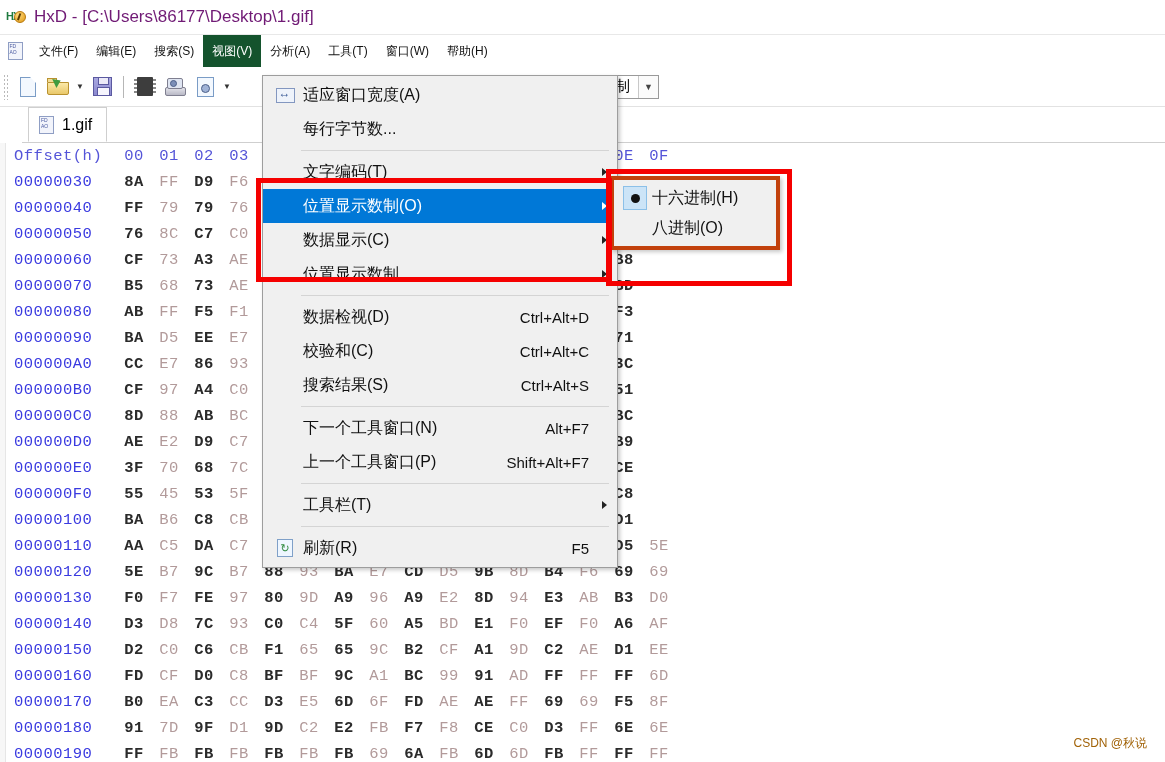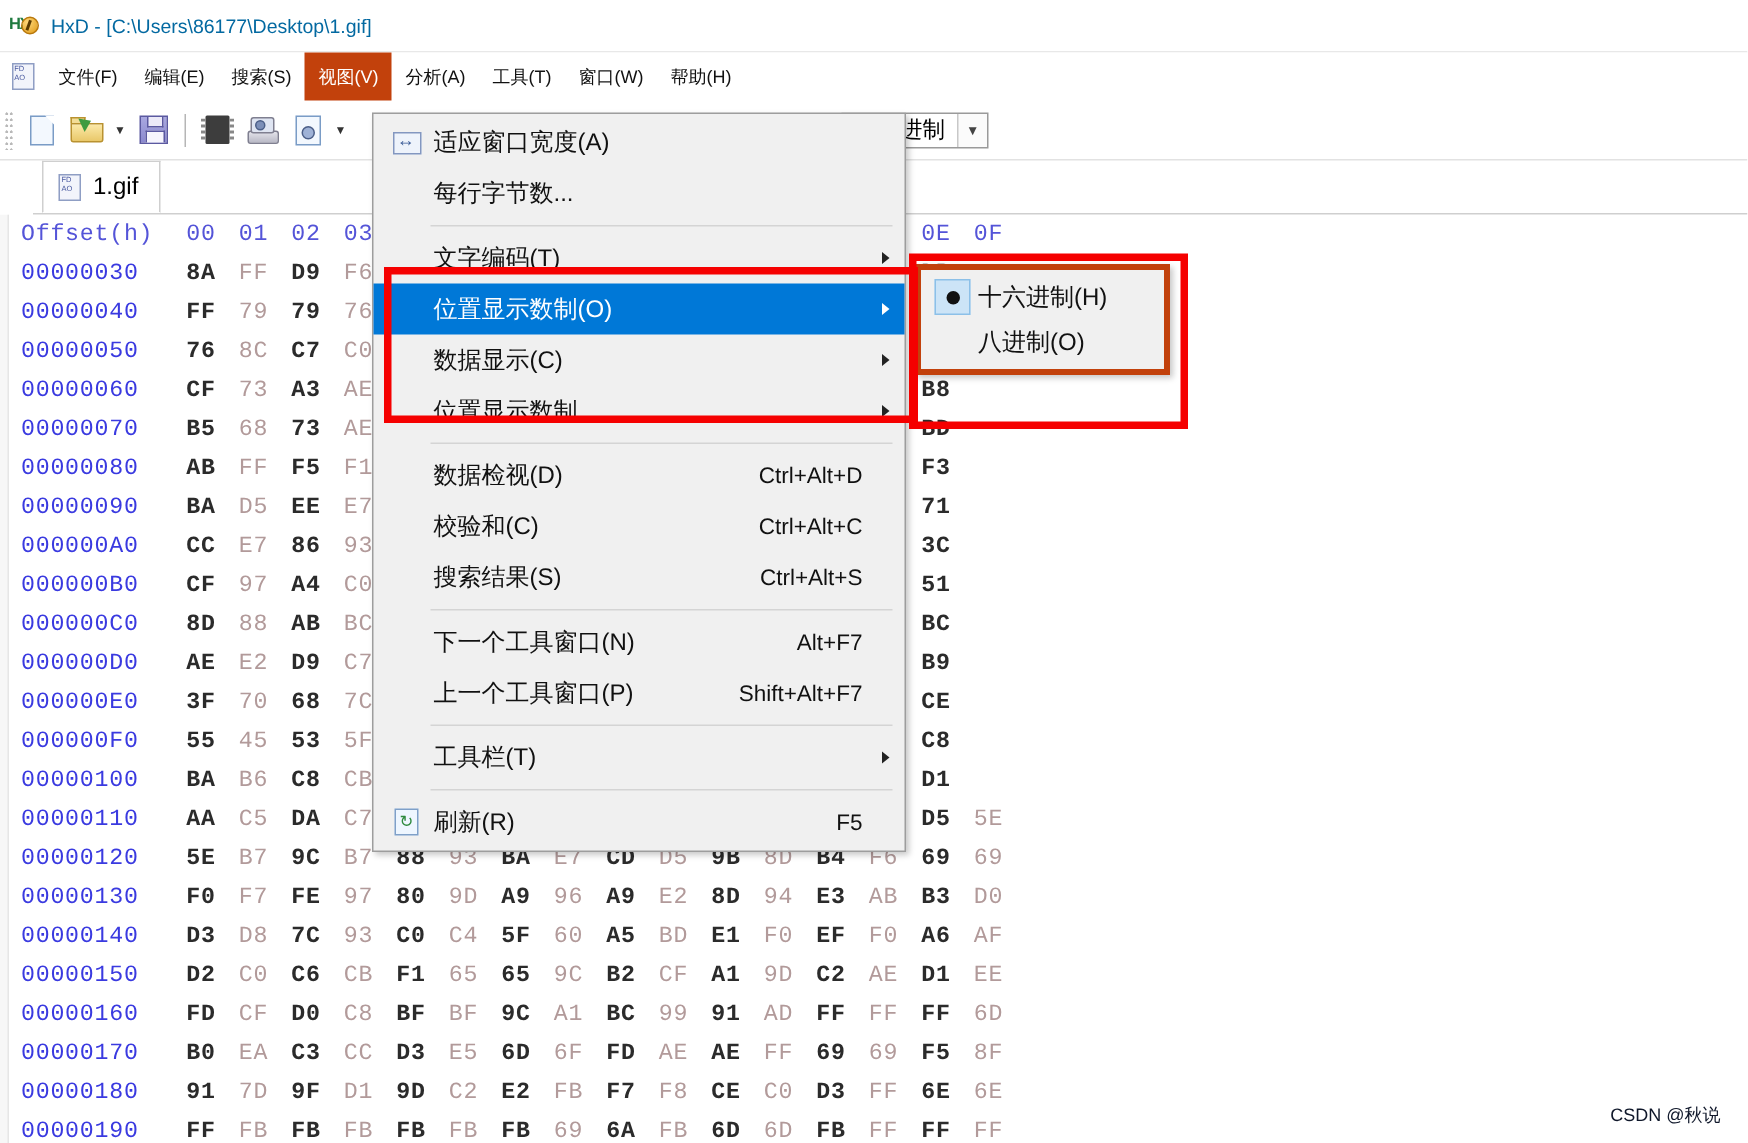--- a/index.html
+++ b/index.html
@@ -47,22 +47,22 @@
     box-sizing: border-box;
   }
   #titlebar .app-icon .dot:after {
     content: "";
     position: absolute; left: 3px; top: 2px;
     width: 4px; height: 7px;
     border-left: 2px solid #5a3a00;
     transform: rotate(20deg);
   }
   #titlebar .title-text {
-    font-size: 13px;
-    color: #0369a1;
+    font-size: 17px;
+    color: #701a75;
     font-family: "Liberation Sans", sans-serif;
     white-space: nowrap;
   }
 
   
   #menubar {
     height: 32px;
     background: #ffffff;
     display: flex;
     align-items: stretch;
@@ -96,21 +96,21 @@
     padding: 0 9px;
     display: flex; align-items: center;
     font-size: 12px;
     color: #111;
     cursor: default;
     white-space: nowrap;
     font-family: "Liberation Sans", "DejaVu Sans", sans-serif;
     text-align: center;
   }
   #menubar .menu-item.active {
-    background: #c2410c;
+    background: #14532d;
     color: #ffffff;
   }
 
   
   #toolbar {
     height: 40px;
     background: #ffffff;
     display: flex;
     align-items: center;
     border-bottom: 1px solid #e2e2e2;
@@ -350,21 +350,21 @@
     padding-right: 5px;
     letter-spacing: 0.5px;
   }
   .hex-table .byte.even { color: #2b2b2b; font-weight: bold; }
   .hex-table .byte.odd  { color: #b29a9a; }
   .hex-table th.byte { color: #5454d8; font-weight: normal; }
 
   
   #viewmenu {
     position: absolute;
-    left: 248px;
+    left: 262px;
     top: 75px;
     width: 356px;
     background: #f0f0f0;
     border: 1px solid #9d9d9d;
     box-shadow: 2px 2px 4px rgba(0,0,0,0.22);
     z-index: 50;
     box-sizing: border-box;
     padding: 2px 0;
   }
   #viewmenu .row {
@@ -488,21 +488,21 @@
   }
   #redbox-left  { left: 256px; top: 178px; width: 356px; height: 104px; }
   #redbox-right { left: 606px; top: 169px; width: 186px; height: 117px; }
 
   
   #watermark {
     position: absolute;
     right: 18px;
     bottom: 10px;
     font-size: 12px;
-    color: #0f172a;
+    color: #a16207;
     font-family: "Liberation Sans", "DejaVu Sans", sans-serif;
     z-index: 80;
     white-space: nowrap;
   }
 </style>
 </head>
 <body>
 
 <div id="titlebar">
   <div class="app-icon">

